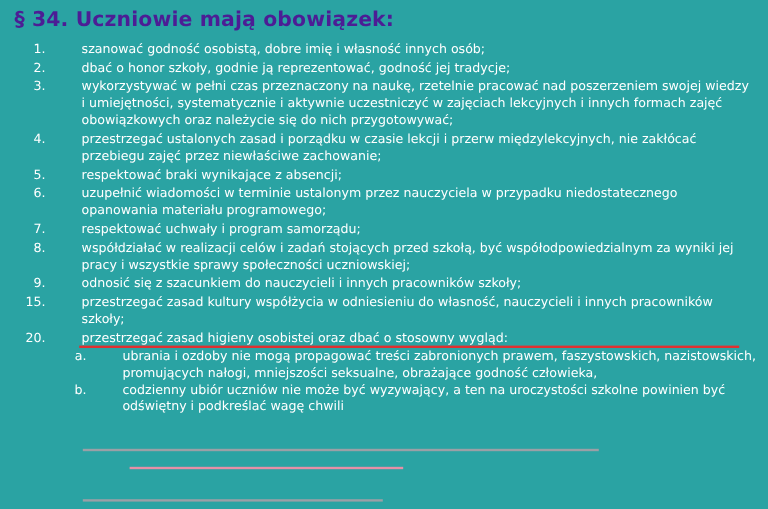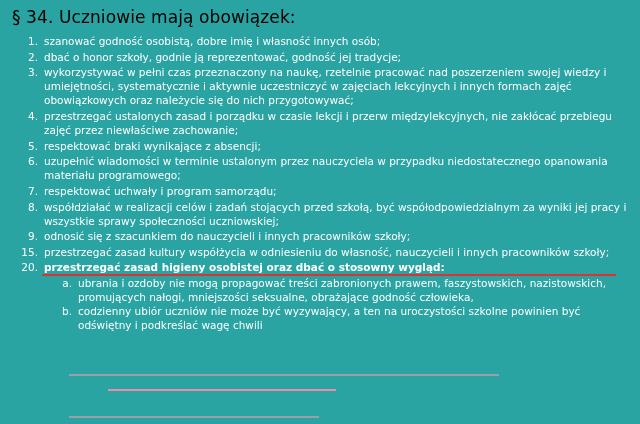--- a/index.html
+++ b/index.html
@@ -17,22 +17,22 @@
   .page {
     position: relative;
     width: 640px;
     height: 424px;
     box-sizing: border-box;
     padding: 6px 10px 0 10px;
   }
   .heading {
     font-size: 17px;
     line-height: 22px;
-    font-weight: normal;
-    color: #000000;
+    font-weight: bold;
+    color: #4c1d95;
     margin: 0 0 6px 2px;
     letter-spacing: 0.1px;
   }
   ol.main-list {
     list-style: none;
     margin: 0;
     padding: 0;
   }
   ol.main-list > li {
     position: relative;
@@ -46,25 +46,25 @@
     position: absolute;
     left: 0;
     top: 0;
     width: 28px;
     text-align: right;
     font-size: 10.5px;
     line-height: 14.1px;
   }
   .item-text {
     display: block;
+    margin-left: 24px;
   }
   
   li.underlined-red > .item-text {
     position: relative;
-    font-weight: bold;
   }
   li.underlined-red > .item-text::after {
     content: "";
     position: absolute;
     left: -2px;
     right: 14px;
     bottom: -1px;
     height: 1.6px;
     background: #e03030;
   }

